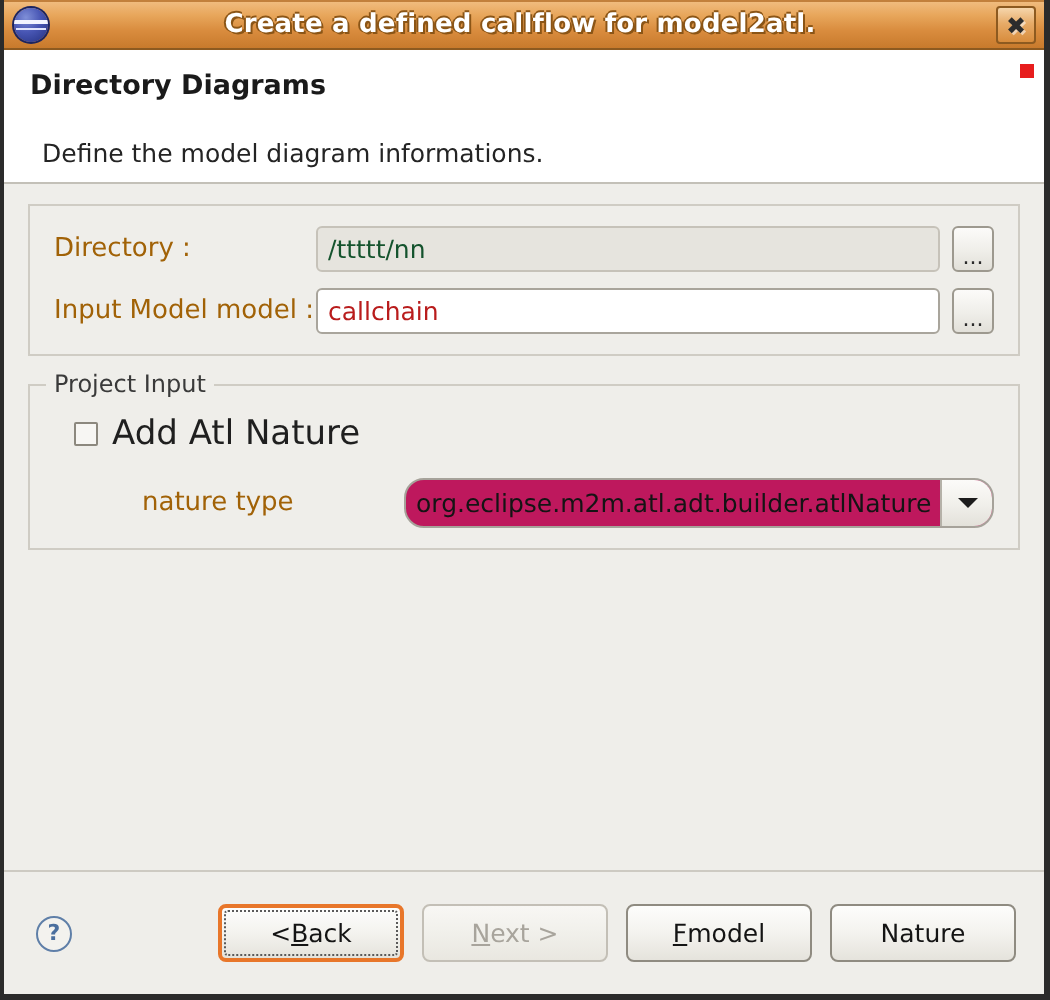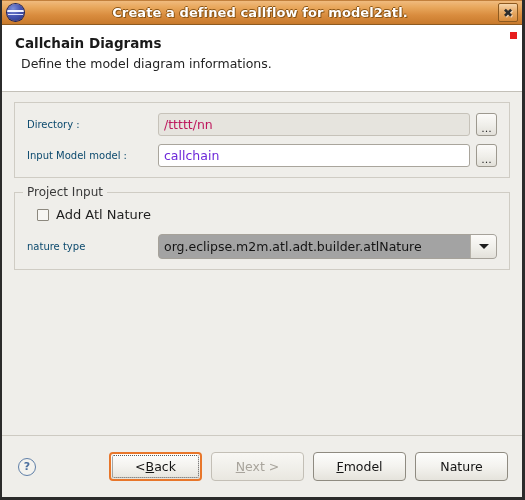--- a/index.html
+++ b/index.html
@@ -114,21 +114,21 @@
   }
   .header-title {
     font-size: 13.5px;
     font-weight: bold;
     color: #1a1a1a;
     margin: 2px 0 0 1px;
   }
   .header-desc {
     font-size: 12.5px;
     color: #242424;
-    margin: 5px 0 0 7px;
+    margin: 18px 0 0 7px;
   }
   .header-marker {
     position: absolute;
     right: 5px;
     top: 7px;
     width: 7px;
     height: 7px;
     background: #e71d1d;
   }
 
@@ -165,47 +165,47 @@
   }
 
   .row {
     display: flex;
     align-items: center;
     margin-bottom: 8px;
   }
   .row:last-child { margin-bottom: 0; }
 
   .row-label {
-    font-size: 10px;
-    color: #0c4a6e;
+    font-size: 13px;
+    color: #a16207;
     flex: 0 0 auto;
     white-space: nowrap;
   }
   .lbl-directory { width: 131px; }
   .lbl-inputmodel { width: 131px; }
-  .lbl-naturetype { width: 131px; }
+  .lbl-naturetype { width: 131px; margin-left: 44px; }
 
   .text-input {
     flex: 1 1 auto;
     height: 23px;
     box-sizing: border-box;
     border: 1px solid #a9a59c;
     border-radius: 3px;
     background: #ffffff;
     font-size: 12.5px;
     font-family: "DejaVu Sans", "Liberation Sans", sans-serif;
-    color: #6d28d9;
+    color: #b91c1c;
     padding: 0 5px;
     line-height: 21px;
     outline: none;
   }
   .text-input.disabled {
     background: #e6e4de;
     border-color: #c6c2b9;
-    color: #be185d;
+    color: #14532d;
   }
 
   .browse-btn {
     flex: 0 0 21px;
     width: 21px;
     height: 23px;
     margin-left: 6px;
     box-sizing: border-box;
     border: 1px solid #9d998f;
     border-radius: 3px;
@@ -227,32 +227,32 @@
   .checkbox {
     width: 12px; height: 12px;
     box-sizing: border-box;
     border: 1px solid #8c887e;
     background: #f7f6f3;
     border-radius: 1px;
     margin-right: 7px;
     flex: 0 0 12px;
   }
   .checkbox-label {
-    font-size: 13px;
+    font-size: 17px;
     color: #1f1f1f;
   }
 
   .combo {
     flex: 1 1 auto;
     height: 25px;
     display: flex;
     box-sizing: border-box;
     border: 1px solid #a6a29a;
-    border-radius: 4px;
-    background: #a3a3a3;
+    border-radius: 10px;
+    background: #be185d;
     overflow: hidden;
   }
   .combo-value {
     flex: 1 1 auto;
     font-size: 12.5px;
     color: #141414;
     padding: 0 5px;
     line-height: 23px;
     white-space: nowrap;
     overflow: hidden;
@@ -345,21 +345,21 @@
 
   <div class="titlebar">
     <div class="title-icon"></div>
     <div class="title-text">Create a defined callflow for model2atl.</div>
     <div class="close-btn">
       <span class="close-glyph">✖</span>
     </div>
   </div>
 
   <div class="header">
-    <div class="header-title">Callchain Diagrams</div>
+    <div class="header-title">Directory Diagrams</div>
     <div class="header-desc">Define the model diagram informations.</div>
     <div class="header-marker"></div>
   </div>
 
   <div class="body-area">
 
     <div class="group plain">
 
       <div class="row">
         <div class="row-label lbl-directory">Directory :</div>

